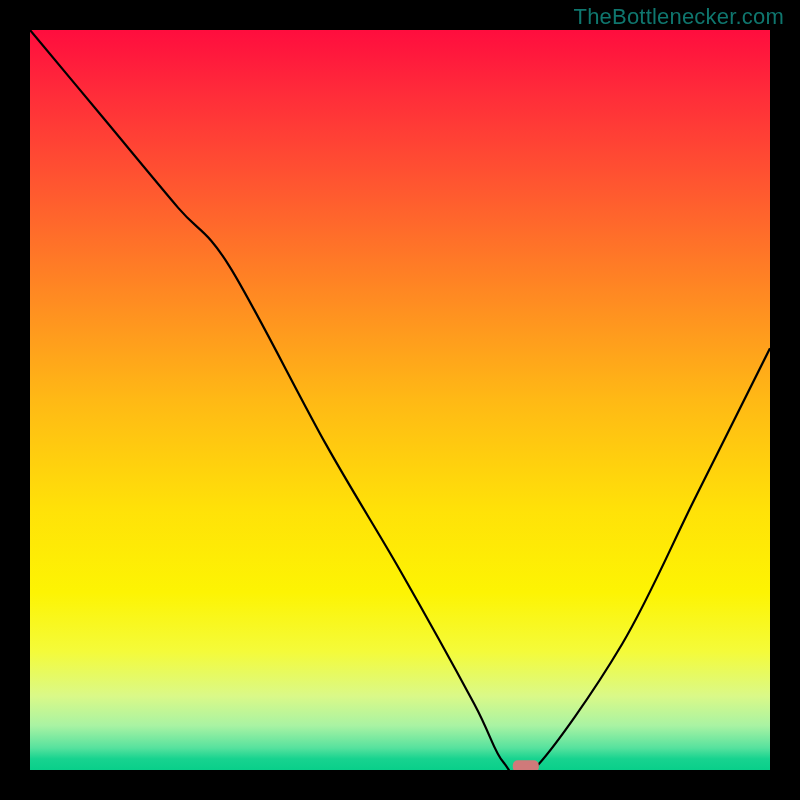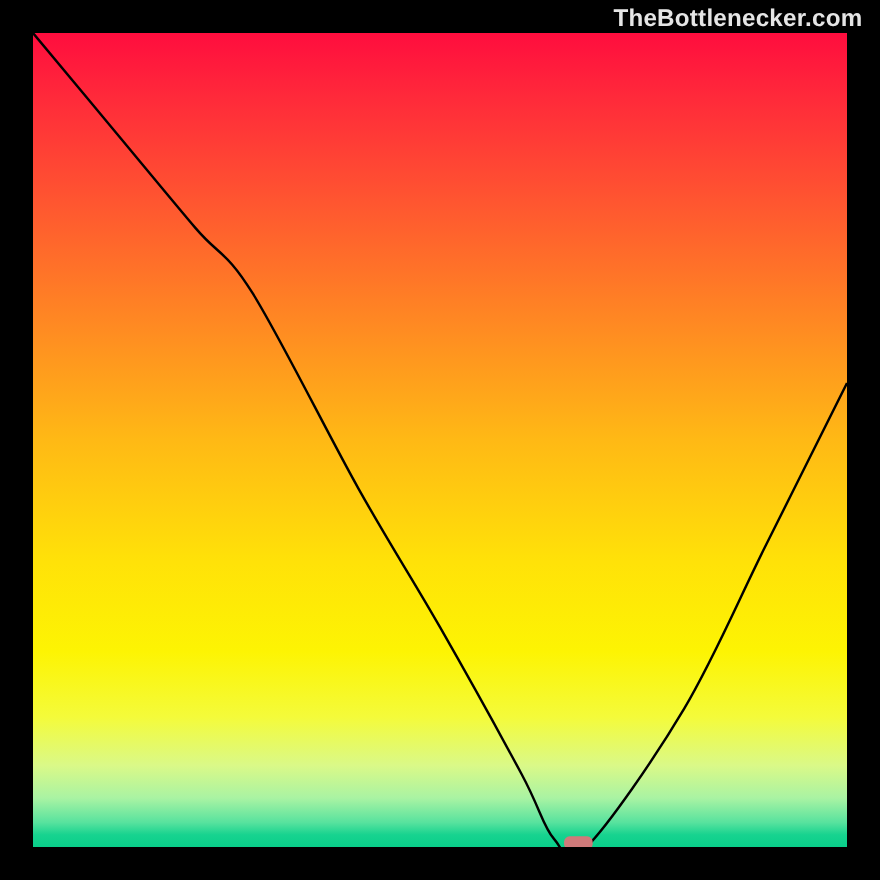--- a/index.html
+++ b/index.html
@@ -57,23 +57,23 @@
   }
   .marker {
     fill: #cf7a7a;
     stroke: none;
   }
 
   .watermark {
     position: absolute;
     top: 4px;
     right: 16px;
-    color: #e5e5e5;
+    color: #0f766e;
     font-size: 22px;
-    font-weight: 700;
+    font-weight: 400;
     letter-spacing: 0.2px;
     user-select: none;
   }
 </style>
 </head>
 <body>
 
 <div class="chart-wrap">
 
   <div class="plot-area">

